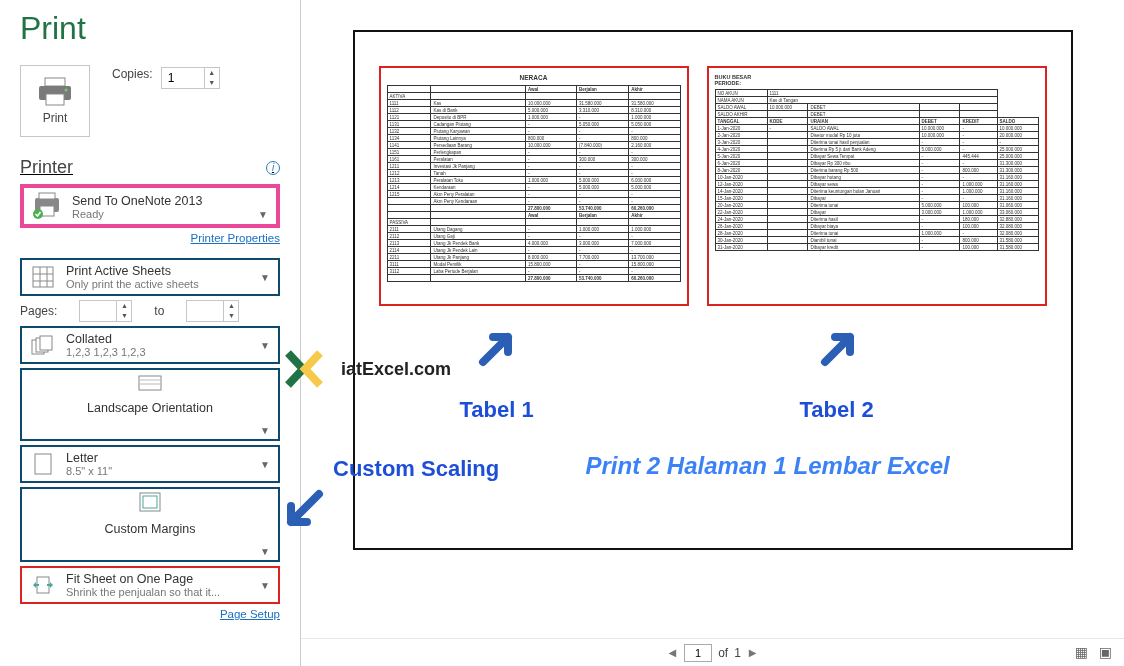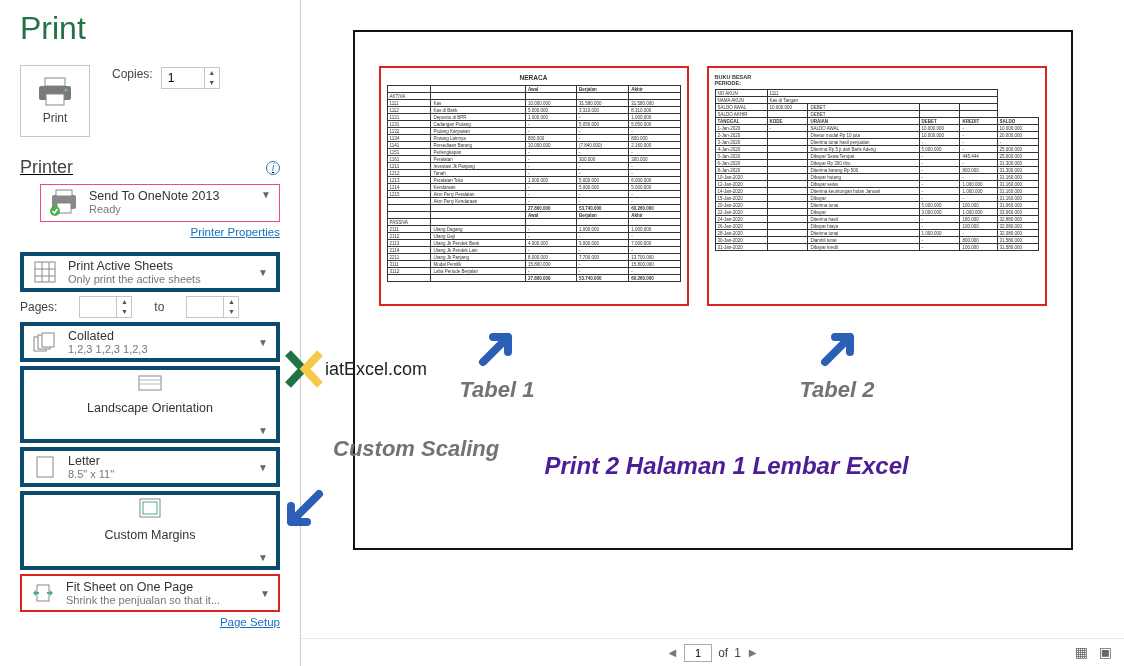--- a/index.html
+++ b/index.html
@@ -12,29 +12,29 @@
   .print-btn span { font-size: 12px; color: #444; margin-top: 4px; }
   .copies-wrap { display: flex; align-items: flex-start; gap: 8px; margin-top: 2px; }
   .copies-wrap label { font-size: 12px; color: #444; }
   .spin { display: flex; align-items: center; border: 1px solid #c6c6c6; height: 22px; }
   .spin input { width: 42px; height: 20px; border: none; font-size: 12px; padding: 0 6px; outline: none; }
   .spin .arrows { display: flex; flex-direction: column; border-left: 1px solid #c6c6c6; }
   .spin .arrows div { width: 14px; height: 10px; font-size: 7px; line-height: 10px; text-align: center; cursor: pointer; color: #555; }
   .section-head { display:flex; align-items:center; justify-content:space-between; margin-bottom:6px;text-decoration:underline; }
   .section-head h3 { font-size: 18px; font-weight: 400; color: #444; }
   .info-icon { width:14px; height:14px; border:1px solid #2a7ab0; border-radius:50%; color:#2a7ab0; font-size:10px; text-align:center; line-height:12px; font-style:italic; }
-  .printer-box { border: 1px solid #ec4899; display: flex; align-items: flex-start; padding: 4px 8px; gap: 10px; cursor: pointer; margin-left: 20px; }
+  .printer-box { border: 4px solid #ec4899; display: flex; align-items: flex-end; padding: 4px 8px; gap: 10px; cursor: pointer; }
   .printer-box .pi { width: 30px; height: 28px; }
   .printer-box .txt { flex: 1; }
   .printer-box .txt .t1 { font-size: 12.5px; color: #333; }
   .printer-box .txt .t2 { font-size: 11px; color: #777; }
   .dd { font-size: 10px; color: #666; margin-left: auto; }
   .rlink { text-align: right; font-size: 11.5px; color: #1a6fbf; margin-top: 4px; text-decoration: underline; cursor:pointer; }
   .settings { margin-top: 14px; }
-  .setting-item { border: 4px solid #0c4a6e; display: flex; align-items: center; padding: 3px 8px; gap: 10px; cursor: pointer; margin-bottom: 4px; min-height: 38px; }
+  .setting-item { border: 2px solid #0c4a6e; display: flex; align-items: center; padding: 3px 8px; gap: 10px; cursor: pointer; margin-bottom: 4px; min-height: 38px; }
   .setting-item.small { min-height: 30px; flex-direction: column; }
   .setting-item .si { width: 26px; display:flex; align-items:center; justify-content:center; }
   .setting-item .txt { flex: 1; }
   .setting-item .txt .t1 { font-size: 12.5px; color: #333; }
   .setting-item .txt .t2 { font-size: 11px; color: #777; }
   .pages-row { display: flex; align-items: center; gap: 22px; margin: 4px 0; font-size: 12px; color: #444; }
   .pages-row .spin input { width: 36px; }
   .highlight { border: 2px solid #d22 !important; }
   .right { flex: 1; position: relative; display:flex; flex-direction:column; }
   .divider { width:1px; background:#ccc; }
@@ -43,23 +43,23 @@
   .table-box { border: 2px solid #d22; position:absolute; background:#fff; }
   .tb1 { left: 24px; top: 34px; width: 310px; height: 240px; }
   .tb2 { left: 352px; top: 34px; width: 340px; height: 240px; }
   .tb-inner { font-size: 5px; color: #333; padding: 6px; }
   .tb-title { font-size: 6.5px; font-weight: bold; text-align:center; margin-bottom:4px; }
   .tb-sub { font-size: 5.5px; font-weight:bold; }
   .mini-table { width:100%; border-collapse:collapse; margin-top:3px; }
   .mini-table td { border:0.5px solid #333; padding:0.5px 2px; font-size:4.5px; white-space:nowrap; overflow:hidden; }
   .mini-table .hdr td { font-weight:bold; background:#fff; }
   .arrow-svg { position:absolute; }
-  .label-green { color:#737373; font-weight:bold; font-style:italic; font-family: "Segoe UI", Arial; }
-  .label-blue { color:#4c1d95; font-weight:bold; font-style:italic; font-family: "Segoe UI", Arial; }
-  .logo { position:absolute; display:flex; align-items:center; gap:0; font-weight:normal; color:#222; }
+  .label-green { color:#1d4ed8; font-weight:bold; font-family: "Segoe UI", Arial; margin-top: 20px; }
+  .label-blue { color:#3b82f6; font-weight:bold; font-style:italic; font-family: "Segoe UI", Arial; margin-left: 41px; }
+  .logo { position:absolute; display:flex; align-items:center; gap:16px; font-weight:bold; color:#222; }
   .logo svg { width:42px; height:42px; }
   .pager { height: 28px; display:flex; align-items:center; justify-content:center; gap:6px; font-size:12px; color:#444; border-top:1px solid #e6e6e6; padding:4px 0; }
   .pager input { width:28px; height:18px; border:1px solid #aaa; font-size:11px; text-align:center; }
   .pager .arrow { cursor:pointer; color:#777; font-size:10px; padding:0 2px; }
   .margins-icon { position:absolute; right:36px; bottom:6px; font-size:14px; color:#666; }
   .zoom-icon { position:absolute; right:12px; bottom:6px; font-size:14px; color:#666; }
 </style>
 </head>
 <body>
 

